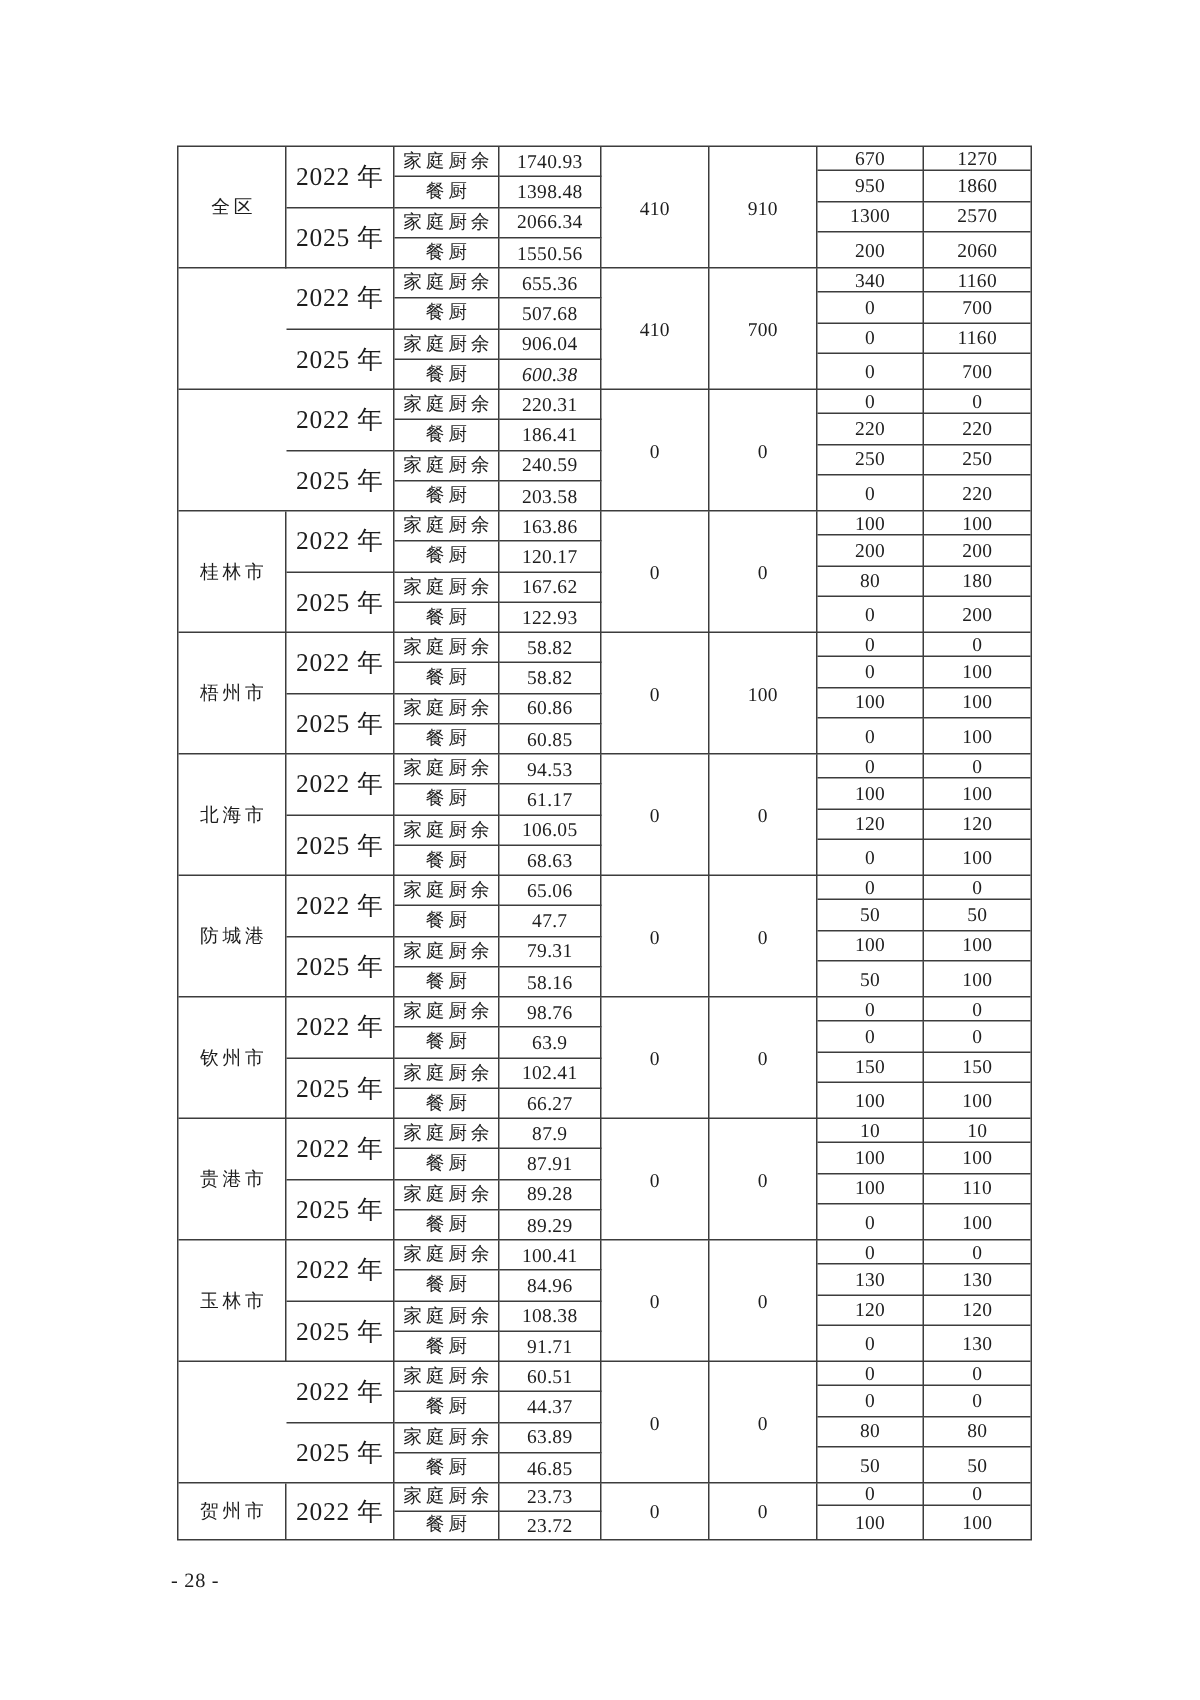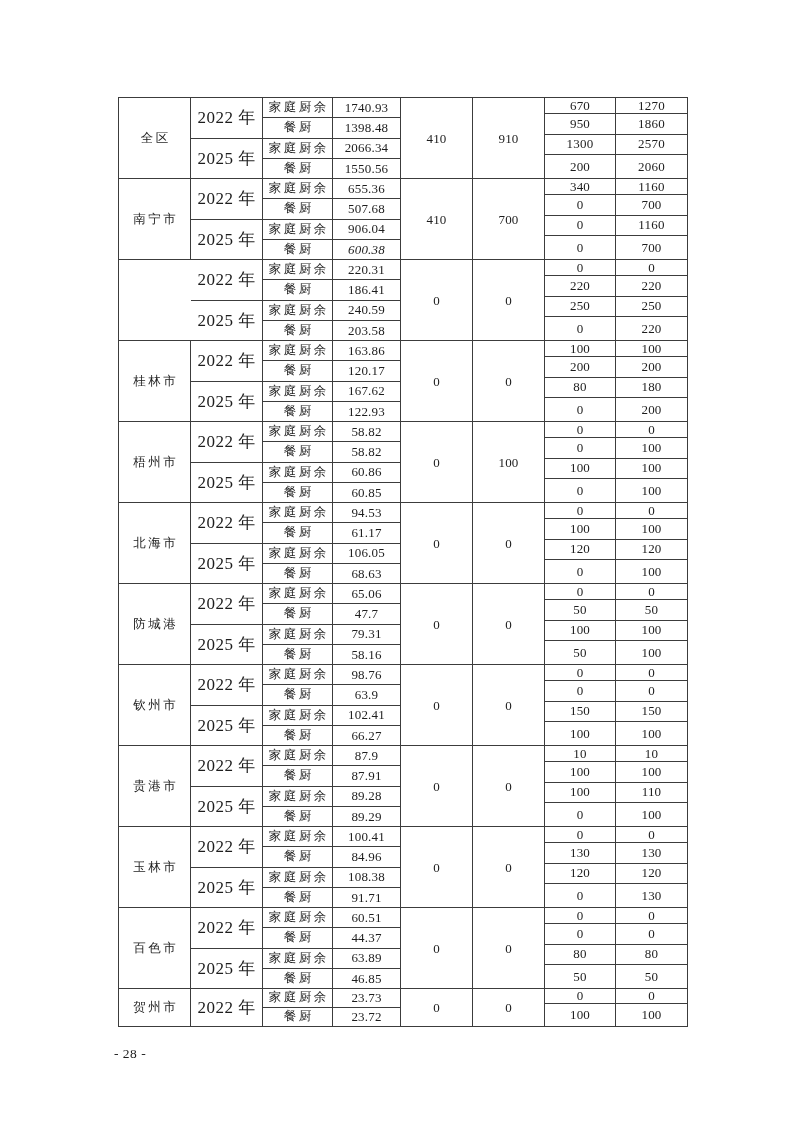--- a/index.html
+++ b/index.html
@@ -52,21 +52,20 @@
           <div class="cell num bb">1270</div>
           <div class="cell br num bb">950</div>
           <div class="cell num bb">1860</div>
           <div class="cell br num bb">1300</div>
           <div class="cell num bb">2570</div>
           <div class="cell br num">200</div>
           <div class="cell num">2060</div>
         </div>
       </div>
       <div class="block blk4">
-        <div class="cell br zh" style="grid-area: 1 / 1 / 5 / 2;">南宁市</div>
         <div class="cell br yr bb" style="grid-area: 1 / 2 / 3 / 3;">2022 年</div>
         <div class="cell br zh bb" style="grid-area: 1 / 3 / 2 / 4;">家庭厨余</div>
         <div class="cell br num bb" style="grid-area: 1 / 4 / 2 / 5;">655.36</div>
         <div class="cell br zh bb" style="grid-area: 2 / 3 / 3 / 4;">餐厨</div>
         <div class="cell br num bb" style="grid-area: 2 / 4 / 3 / 5;">507.68</div>
         <div class="cell br yr" style="grid-area: 3 / 2 / 5 / 3;">2025 年</div>
         <div class="cell br zh bb" style="grid-area: 3 / 3 / 4 / 4;">家庭厨余</div>
         <div class="cell br num bb" style="grid-area: 3 / 4 / 4 / 5;">906.04</div>
         <div class="cell br zh" style="grid-area: 4 / 3 / 5 / 4;">餐厨</div>
         <div class="cell br num" style="grid-area: 4 / 4 / 5 / 5; font-style: italic;">600.38</div>
@@ -276,21 +275,20 @@
           <div class="cell num bb">0</div>
           <div class="cell br num bb">130</div>
           <div class="cell num bb">130</div>
           <div class="cell br num bb">120</div>
           <div class="cell num bb">120</div>
           <div class="cell br num">0</div>
           <div class="cell num">130</div>
         </div>
       </div>
       <div class="block blk4">
-        <div class="cell br zh" style="grid-area: 1 / 1 / 5 / 2;">百色市</div>
         <div class="cell br yr bb" style="grid-area: 1 / 2 / 3 / 3;">2022 年</div>
         <div class="cell br zh bb" style="grid-area: 1 / 3 / 2 / 4;">家庭厨余</div>
         <div class="cell br num bb" style="grid-area: 1 / 4 / 2 / 5;">60.51</div>
         <div class="cell br zh bb" style="grid-area: 2 / 3 / 3 / 4;">餐厨</div>
         <div class="cell br num bb" style="grid-area: 2 / 4 / 3 / 5;">44.37</div>
         <div class="cell br yr" style="grid-area: 3 / 2 / 5 / 3;">2025 年</div>
         <div class="cell br zh bb" style="grid-area: 3 / 3 / 4 / 4;">家庭厨余</div>
         <div class="cell br num bb" style="grid-area: 3 / 4 / 4 / 5;">63.89</div>
         <div class="cell br zh" style="grid-area: 4 / 3 / 5 / 4;">餐厨</div>
         <div class="cell br num" style="grid-area: 4 / 4 / 5 / 5;">46.85</div>

